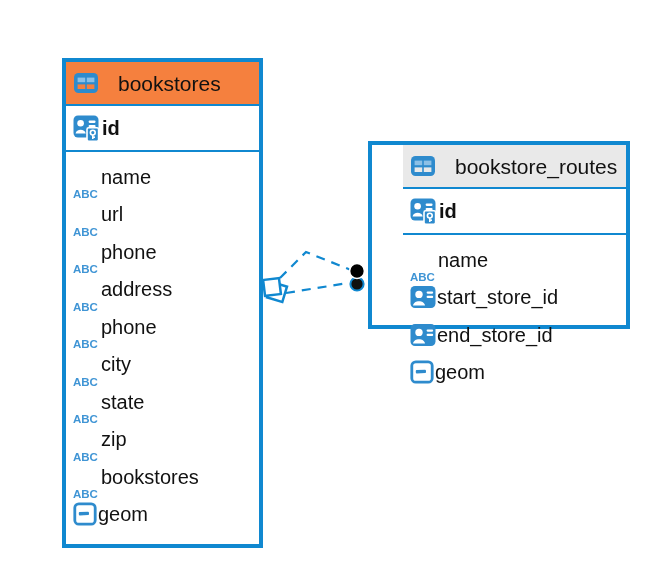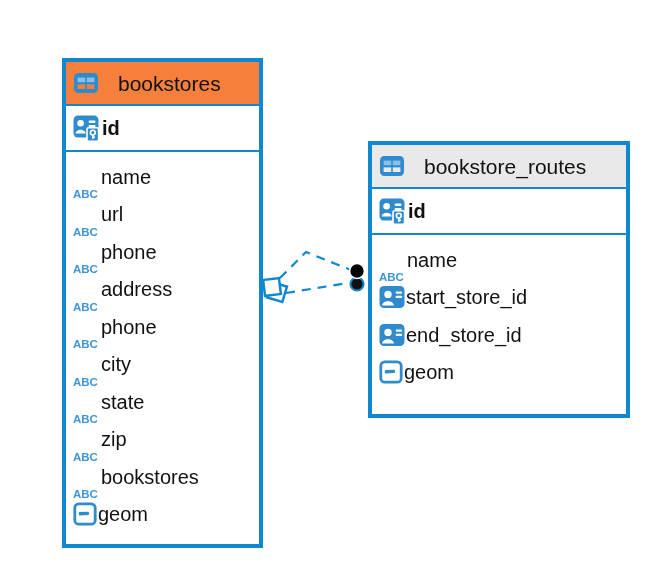--- a/index.html
+++ b/index.html
@@ -19,21 +19,21 @@
     font-family:"Liberation Sans", sans-serif;
     color:var(--ink);
     overflow:hidden;
   }
   .table-card{
     position:absolute;
     background:#ffffff;
     border:4px solid var(--blue);
   }
   #card-bookstores{left:62px;top:58px;width:201px;height:490px;}
-  #card-bookstore-routes{left:368px;top:141px;width:262px;height:277px;}
+  #card-bookstore-routes{left:368px;top:141px;width:262px;height:188px;padding-left:31px;}
 
   .card-header{
     display:flex;align-items:center;gap:19px;
     height:44px;padding:0 7px;
     border-bottom:2px solid var(--blue);
     font-size:21px;line-height:1;
   }
   .card-header.orange{background:var(--orange);}
   .card-header.gray{background:var(--gray);}
 

